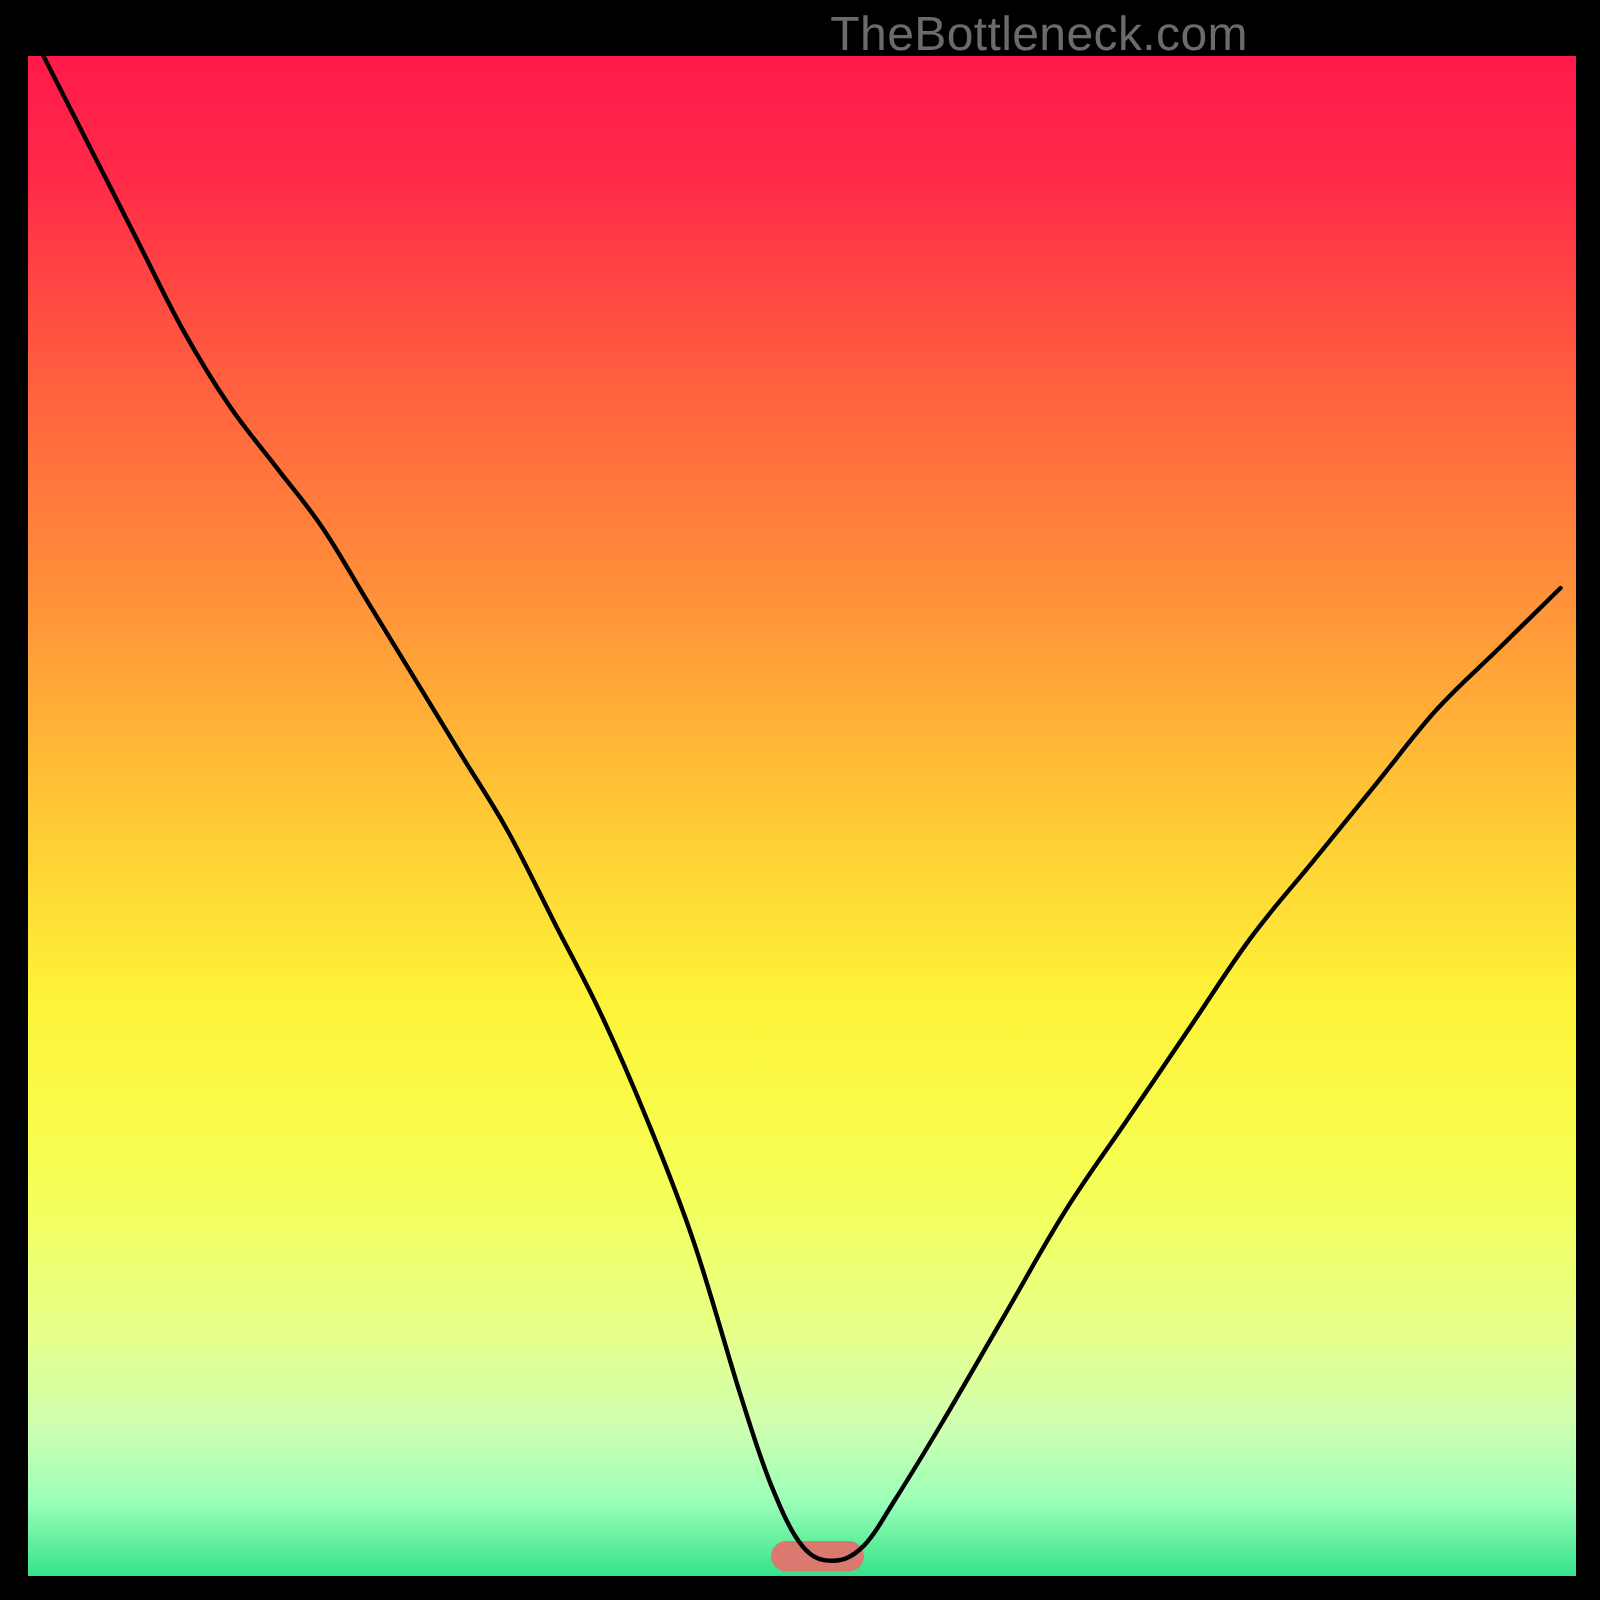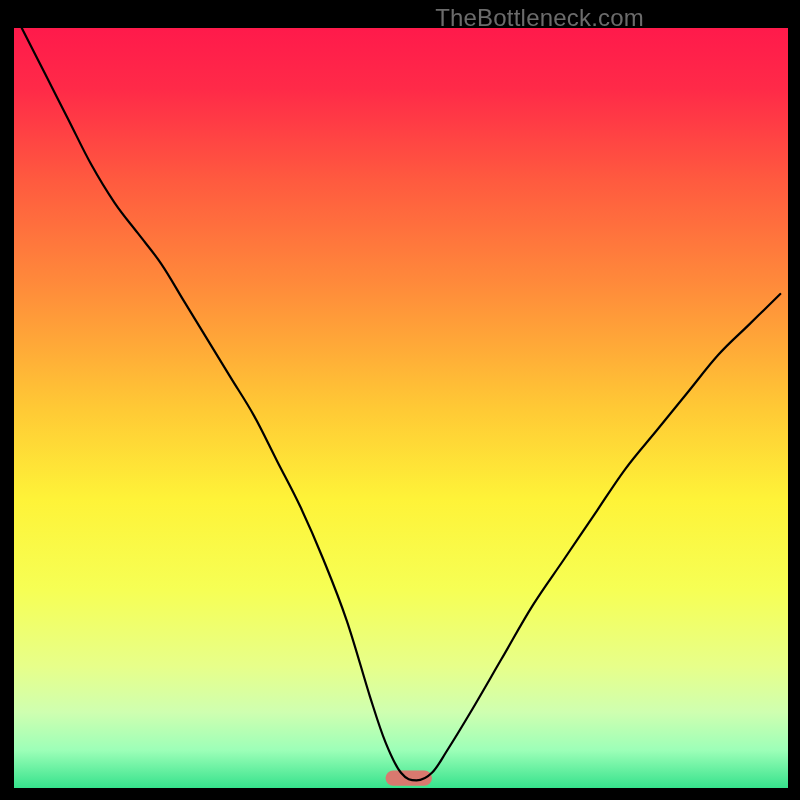--- a/index.html
+++ b/index.html
@@ -9,21 +9,20 @@
     height: 800px;
     overflow: hidden;
     background: #000;
     font-family: Arial, Helvetica, sans-serif;
   }
   .wrap {
     position: relative;
     width: 636px;
     height: 800px;
     background: #000;
-    padding-left: 20px;
   }
   .plot {
     position: absolute;
     background: #000;
   }
   .watermark {
     position: absolute;
     top: 4px;
     right: 12px;
     color: #6b6b6b;

